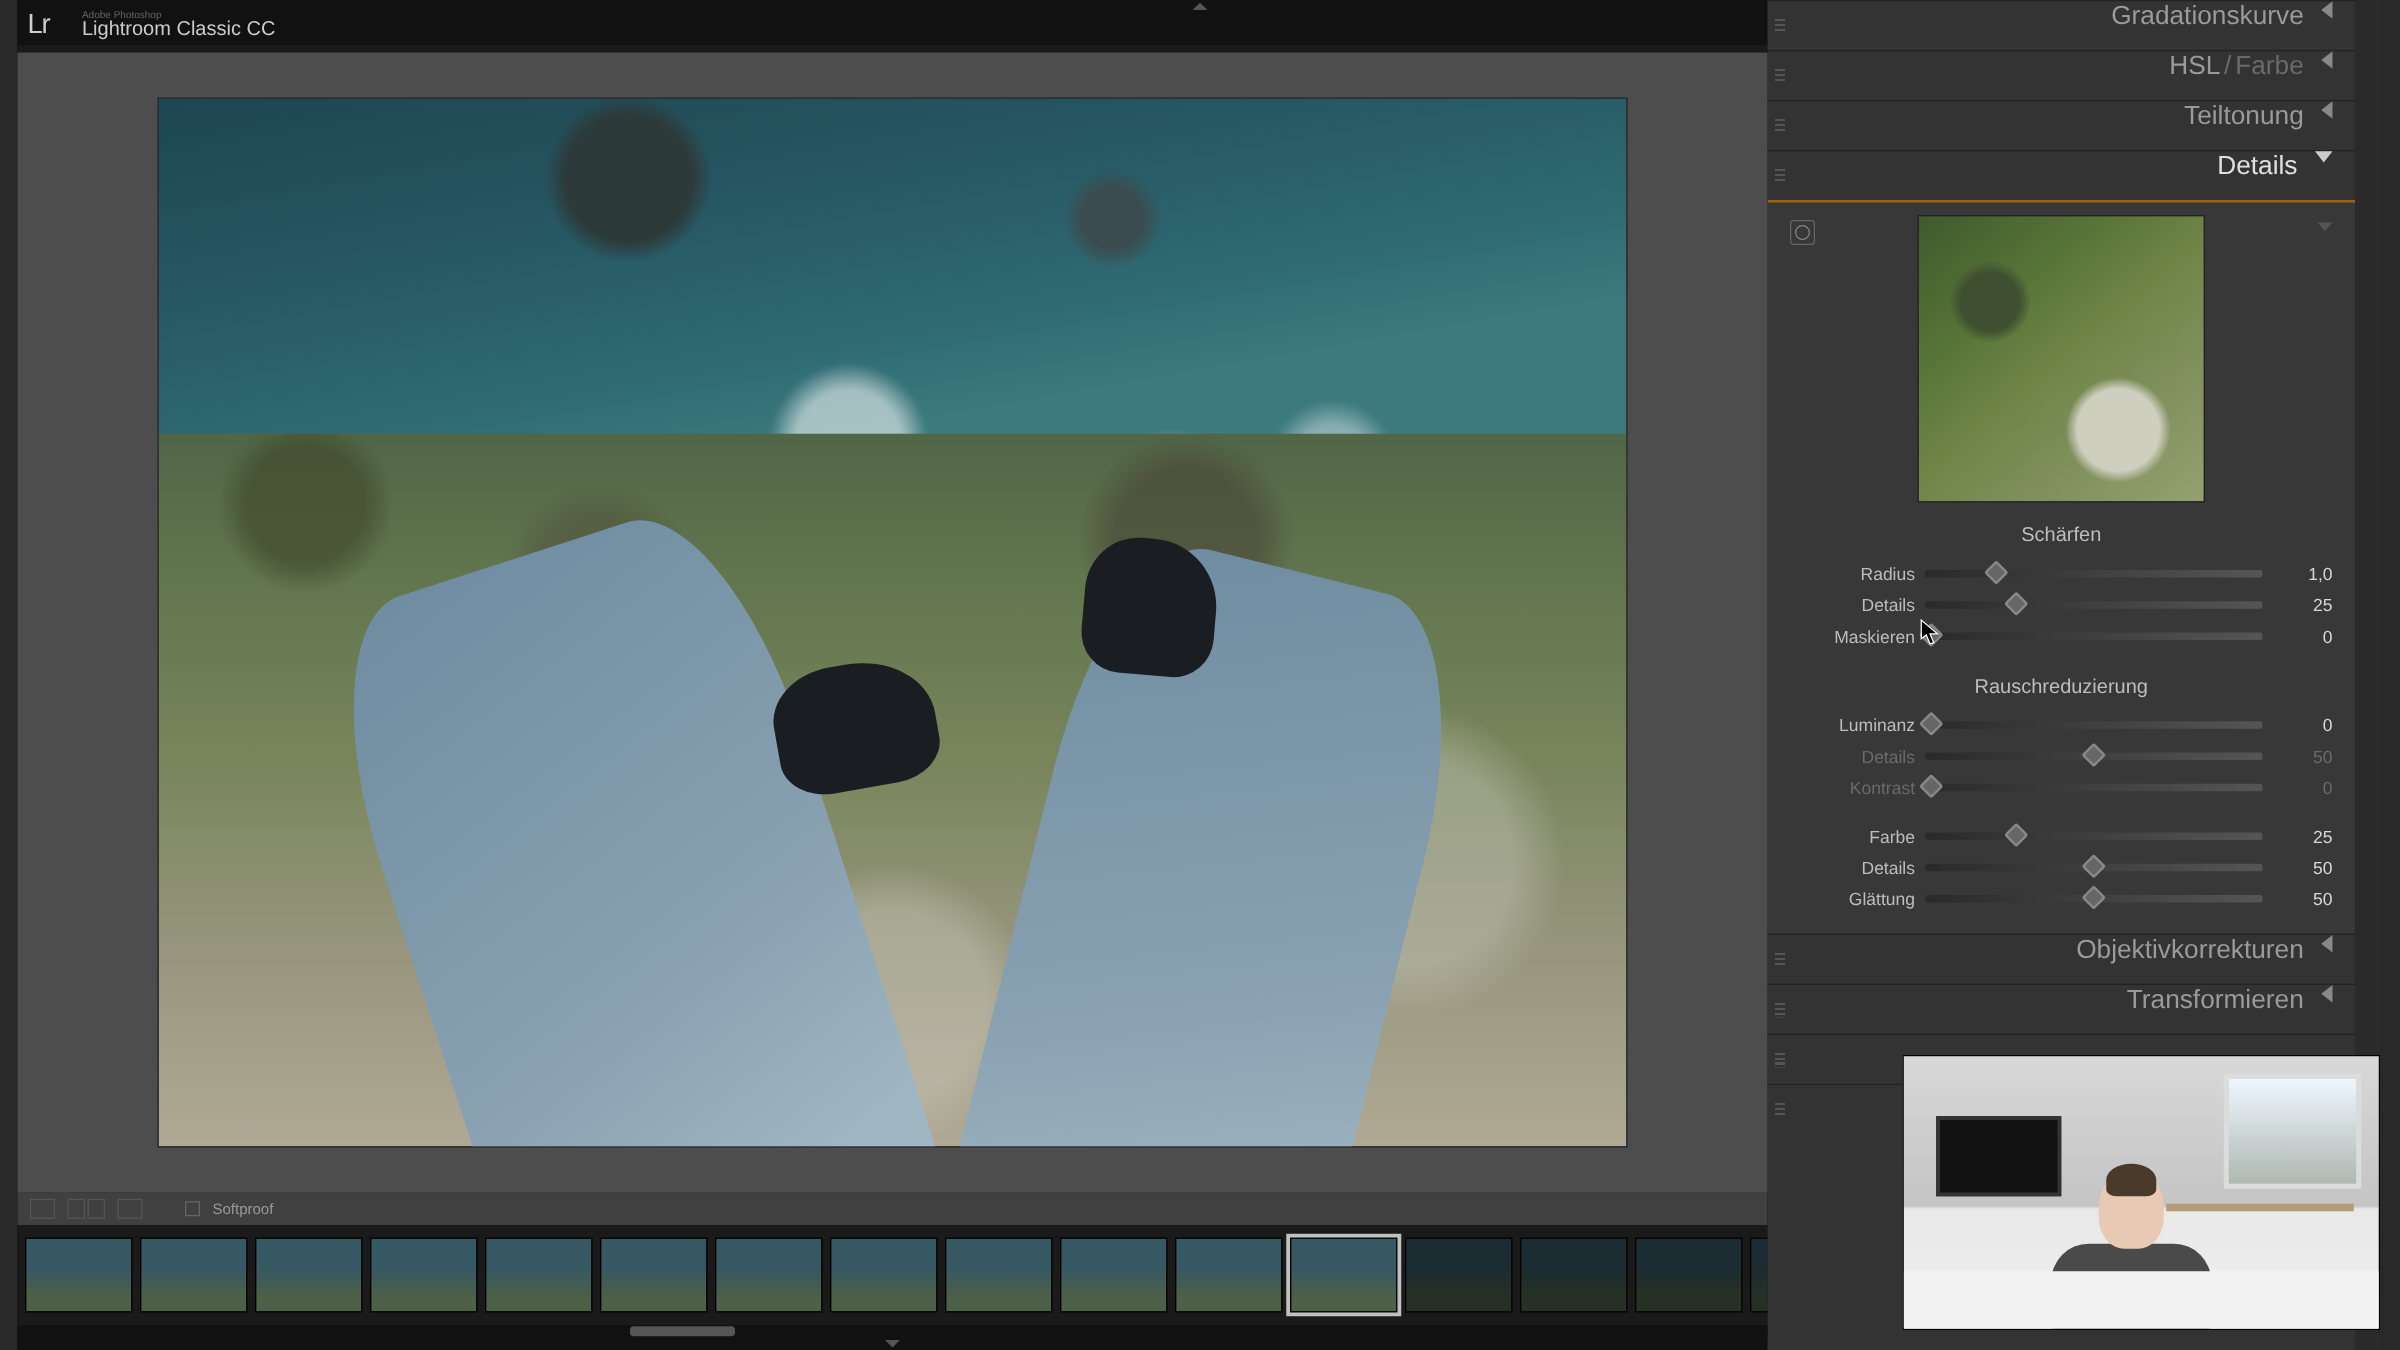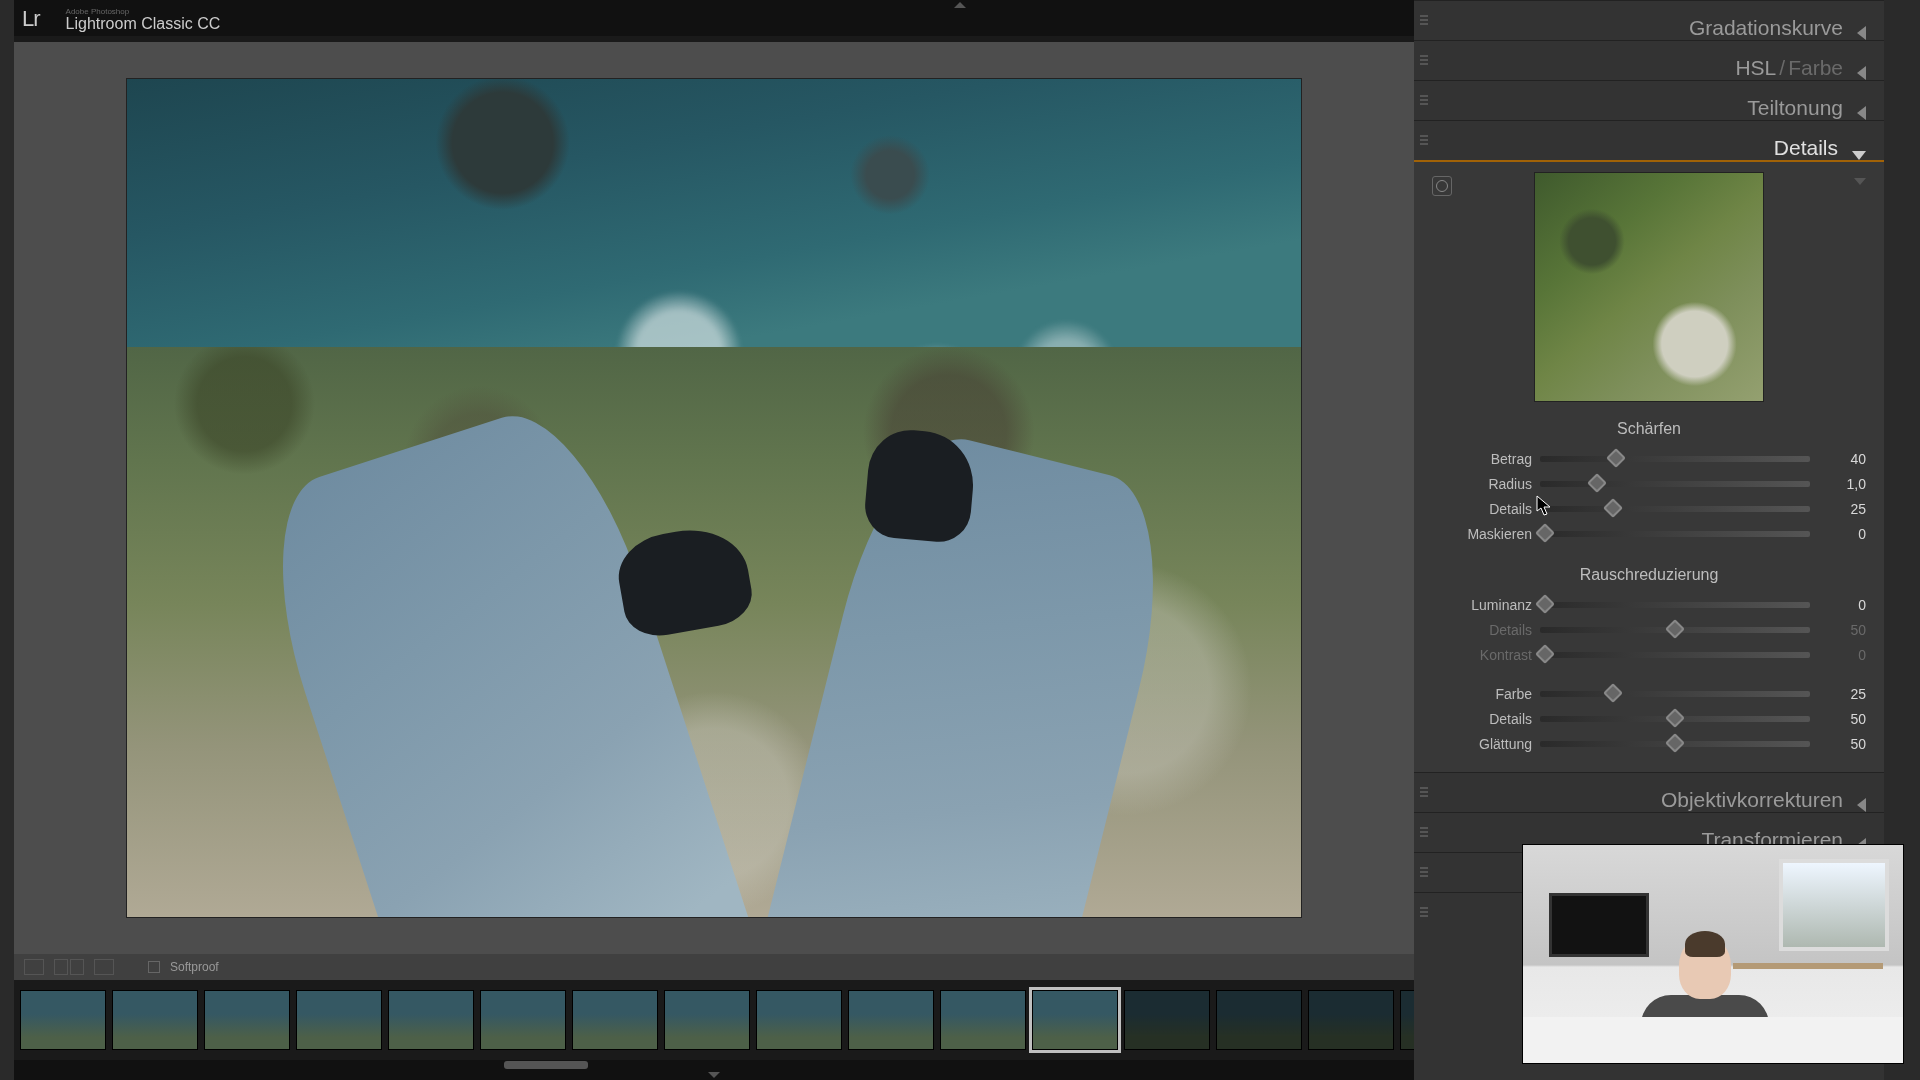--- a/index.html
+++ b/index.html
@@ -62,21 +62,21 @@
   .filmstrip{height:80px;background:#1a1a1a;display:flex;align-items:center;padding:0 6px;gap:6px;overflow:hidden;}
   .thumb{width:86px;height:60px;border:1px solid #000;background:linear-gradient(180deg,#355863 40%,#4d6048 80%);position:relative;flex-shrink:0;}
   .thumb.sel{outline:3px solid #c0c0c0;}
   .thumb.dark{filter:brightness(.5);}
   .strip-scroll{height:10px;background:#111;position:relative;}
   .strip-scroll .handle{position:absolute;left:35%;width:6%;top:1px;bottom:1px;background:#555;border-radius:3px;}
   .bottom-grip{height:10px;background:#111;display:flex;justify-content:center;align-items:center;}
   .bottom-grip::before{content:"";width:0;height:0;border-left:6px solid transparent;border-right:6px solid transparent;border-top:6px solid #555;}
 
   
-  .panel-head{height:40px;display:flex;align-items:flex-end;justify-content:flex-end;padding:0 18px;color:#9a9a9a;font-size:21px;position:relative;cursor:pointer;border-top:1px solid #222;}
+  .panel-head{height:40px;display:flex;align-items:flex-start;justify-content:flex-end;padding:0 18px;color:#9a9a9a;font-size:21px;position:relative;cursor:pointer;border-top:1px solid #222;}
   .panel-head .grip{position:absolute;left:6px;top:50%;transform:translateY(-50%);width:8px;height:12px;background:repeating-linear-gradient(180deg,#555 0 2px,transparent 2px 4px);}
   .panel-head .tri{margin-left:14px;width:0;height:0;border-top:7px solid transparent;border-bottom:7px solid transparent;border-right:9px solid #888;}
   .panel-head .tri.down{border:none;border-left:7px solid transparent;border-right:7px solid transparent;border-top:9px solid #ccc;}
   .panel-head .dim{color:#6a6a6a;}
   .panel-head .sep{color:#6a6a6a;margin:0 3px;}
 
   .details-body{background:#383838;padding:10px 18px 16px 18px;border-top:2px solid #a16207;}
   .detail-top{display:flex;align-items:flex-start;justify-content:center;position:relative;margin-bottom:18px;}
   .target-btn{position:absolute;left:0;top:4px;width:20px;height:20px;border:1px solid #666;border-radius:3px;display:flex;align-items:center;justify-content:center;}
   .target-btn::before{content:"";width:10px;height:10px;border:1px solid #888;border-radius:50%;}
@@ -213,27 +213,20 @@
         <div class="details-body">
           <div class="detail-top">
             <span class="target-btn"></span>
             <div class="preview-img"></div>
             <span class="disc"></span>
           </div>
 
           <div class="section-title">Schärfen</div>
           <div id="sharpen-rows">
               <div class="slider-row">
-                <span class="lbl">Betrag</span>
-                <span class="track">
-                  <span class="knob" style="left:28%"></span>
-                </span>
-                <span class="val">40</span>
-              </div>
-              <div class="slider-row">
                 <span class="lbl">Radius</span>
                 <span class="track">
                   <span class="knob" style="left:21%"></span>
                 </span>
                 <span class="val">1,0</span>
               </div>
               <div class="slider-row">
                 <span class="lbl">Details</span>
                 <span class="track">
                   <span class="knob" style="left:27%"></span>

